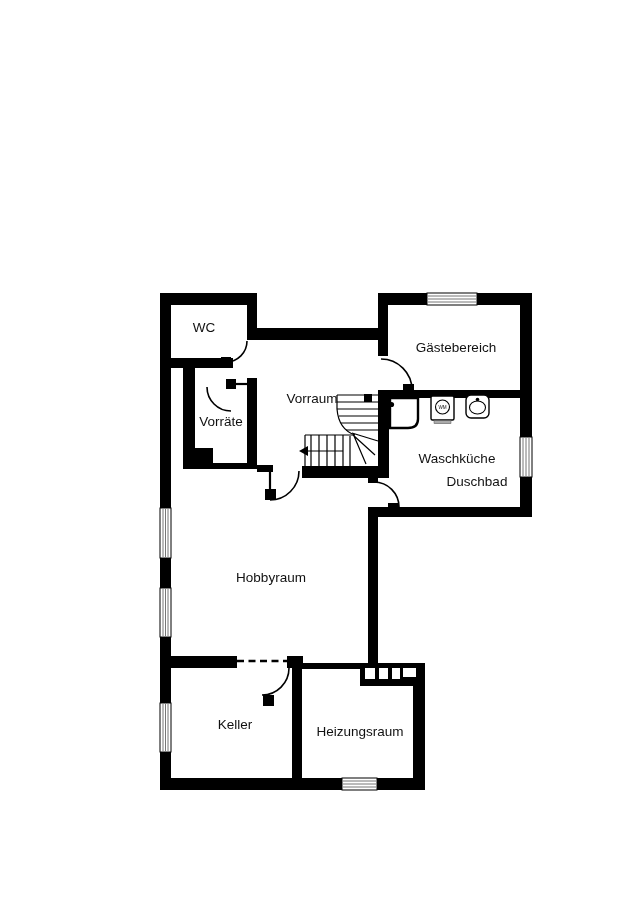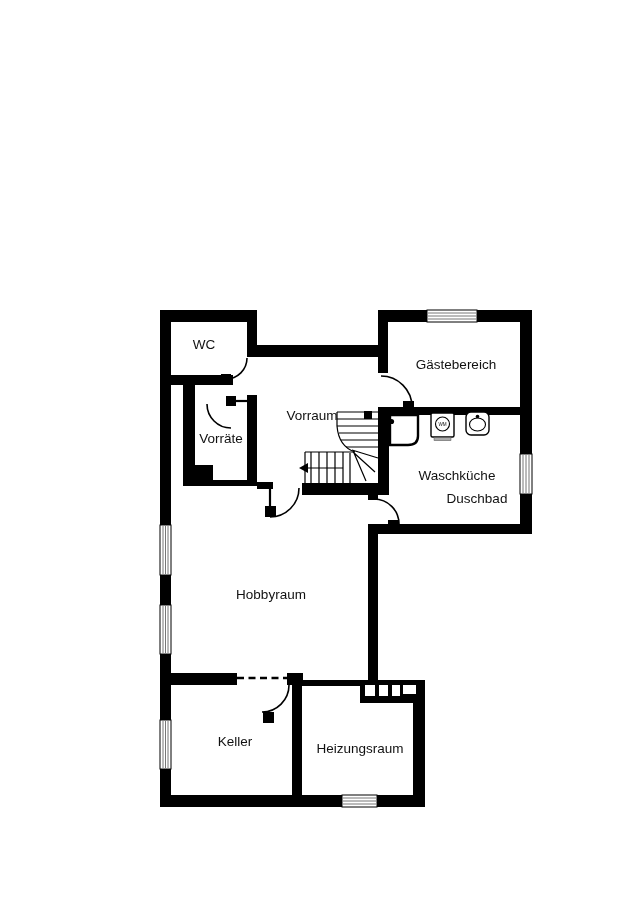--- a/index.html
+++ b/index.html
@@ -1,17 +1,17 @@
 <!DOCTYPE html>
 <html><head>
 <meta charset="utf-8">
 <style>
   html,body{margin:0;padding:0;background:#ffffff;}
   .page{position:relative;width:636px;height:857px;background:#ffffff;overflow:hidden;
-        font-family:"Liberation Sans",sans-serif;margin-top:17px;}
+        font-family:"Liberation Sans",sans-serif;}
   svg{position:absolute;left:0;top:0;}
   text{font-family:"Liberation Sans",sans-serif;font-size:13.5px;}
   .wm-label{font-size:4.6px;}
 </style>
 </head>
 <body>
 
 <div class="page">
 <svg width="636" height="900" viewBox="0 0 636 900">
 

